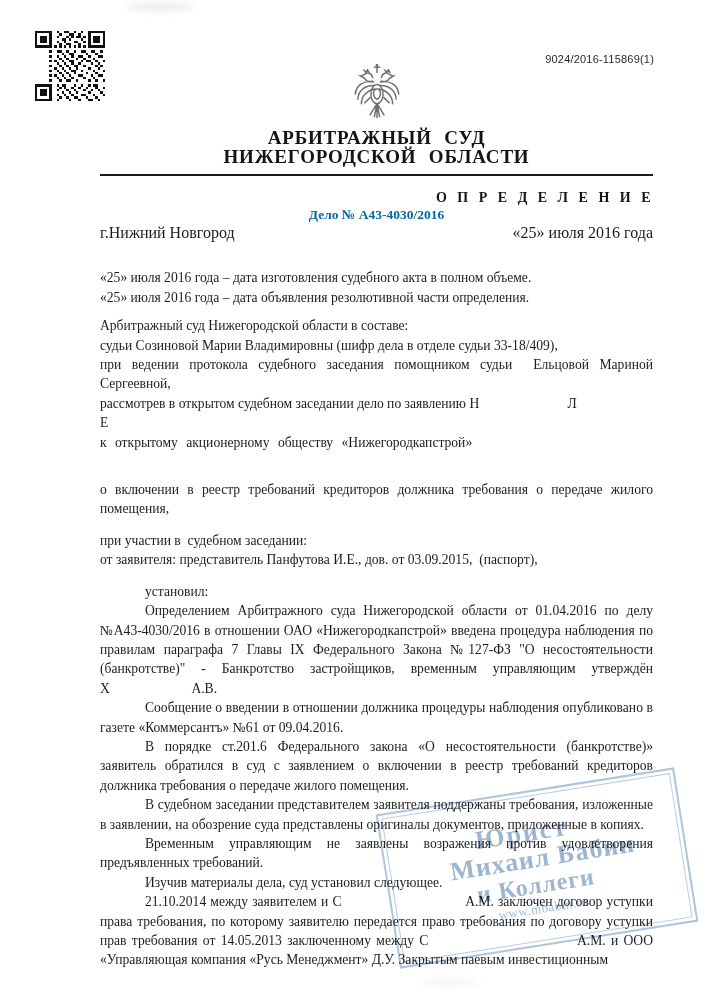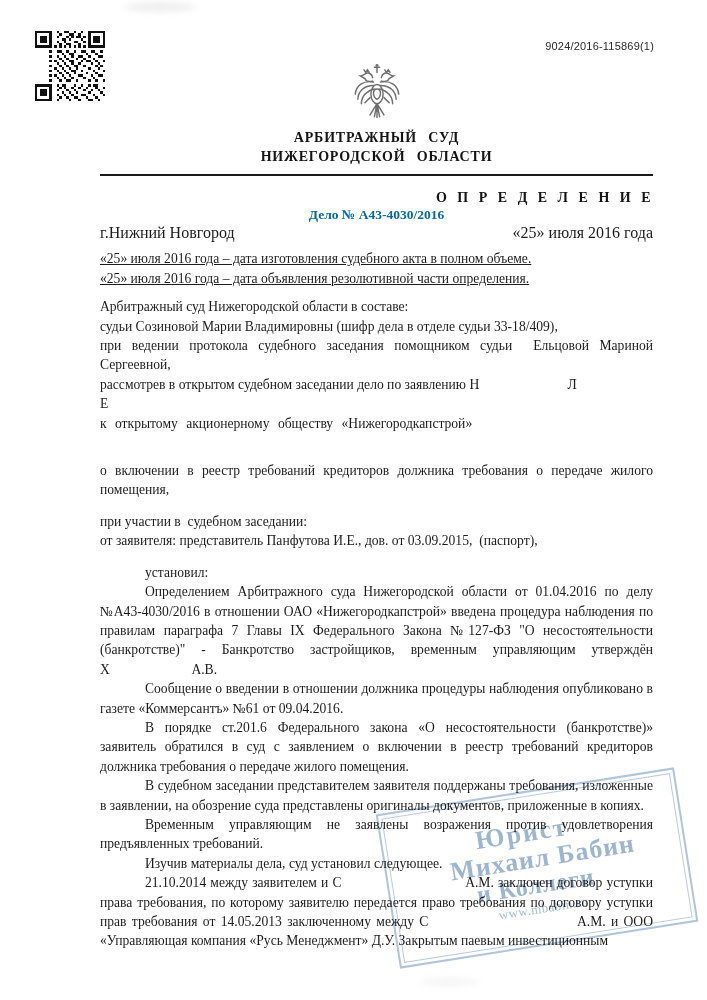--- a/index.html
+++ b/index.html
@@ -10,44 +10,44 @@
   }
   
   .smudge { position:absolute; background:rgba(120,120,120,.12); filter:blur(3px); border-radius:50%; }
   .smudge.s1 { left:125px; top:2px; width:70px; height:10px; }
   .smudge.s2 { left:420px; top:978px; width:60px; height:8px; background:rgba(120,120,120,.07); }
 
   .qr { position:absolute; left:33px; top:29px; width:74px; height:74px; background:#fff; padding:2px; }
   .qr svg { width:70px; height:70px; display:block; shape-rendering:crispEdges; }
 
   .doc-num {
-    position:absolute; top:40px; right:53px;
+    position:absolute; top:53px; right:53px;
     font-family:"Liberation Sans", sans-serif; font-size:11px; color:#2b2b2b; letter-spacing:.2px;
   }
 
   .doc { position:absolute; left:100px; top:62px; width:553px; }
 
   .emblem { width:54px; height:66px; margin:0 auto; }
   .emblem svg { width:100%; height:100%; }
 
   .court-name {
-    text-align:center; font-weight:bold; font-size:14px;
+    text-align:center; font-weight:bold; font-size:19px;
     letter-spacing:.8px; word-spacing:7px; line-height:19px; color:#141414;
   }
   .rule { margin-top:8px; border-top:2.5px solid #1b1b1b; }
 
   .doc-title {
     margin-top:14px; text-align:right; font-weight:bold; font-size:14px;
     letter-spacing:2.5px; word-spacing:2px; color:#141414;
   }
   .case-no { margin-top:1px; text-align:center; font-weight:bold; font-size:13.5px; color:#0369a1; }
 
   .place-date { display:flex; justify-content:space-between; font-size:16px; line-height:19.4px; }
 
-  .notes { margin-top:7px;text-decoration:underline; }
+  .notes { margin-top:26px; }
   .notes p { margin:0; font-size:13.6px; line-height:19.4px; }
 
   .body-text { margin-top:9px; position:relative; z-index:1; }
   .body-text p { margin:0; font-size:13.6px; line-height:19.4px; text-align:justify; }
   .body-text p.indent { text-indent:45px; }
 
   
   .stamp {
     position:absolute; left:386px; top:790px; width:302px; height:156px;
     transform:rotate(-9deg); z-index:2; mix-blend-mode:multiply; pointer-events:none;

